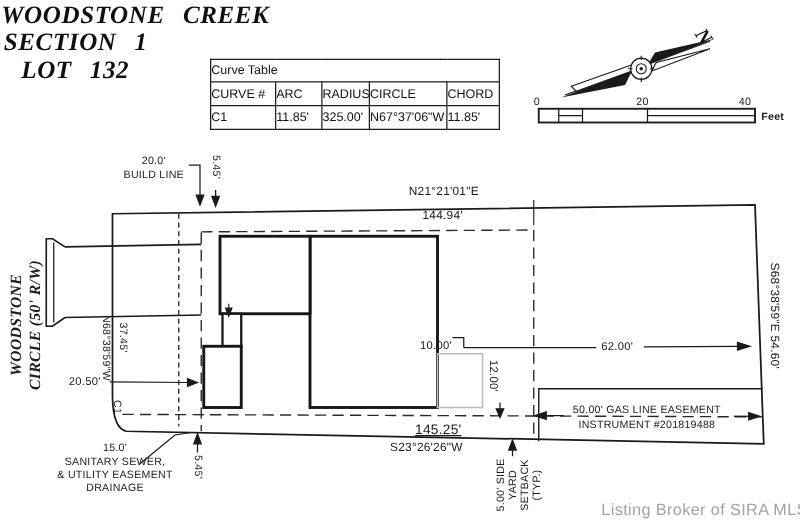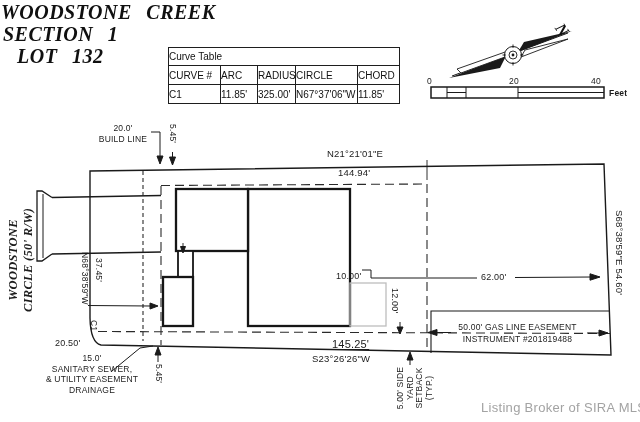--- a/index.html
+++ b/index.html
@@ -171,21 +171,21 @@
   <div>WOODSTONE</div>
   <div>CIRCLE (50' R/W)</div>
 </div>
 
 <div class="lbl ctr sm multiline" style="left:97px;top:123px;width:52px;">
   <div>20.0'</div>
   <div>BUILD LINE</div>
 </div>
 <div class="lbl rot90 sm" style="left:178px;top:124px;">5.45'</div>
 <div class="lbl rot90 sm" style="left:164px;top:364px;">5.45'</div>
-<div class="lbl" style="left:55px;top:300px;margin-top:38px;">20.50'</div>
+<div class="lbl" style="left:55px;top:300px;">20.50'</div>
 <div class="lbl" style="left:336px;top:271px;">10.00'</div>
 <div class="lbl rot90" style="left:400px;top:288px;">12.00'</div>
 <div class="lbl" style="left:481px;top:272px;">62.00'</div>
 
 <div class="lbl ctr sm multiline" style="left:37px;top:353px;width:110px;">
   <div>15.0'</div>
   <div>SANITARY SEWER,</div>
   <div>&amp; UTILITY EASEMENT</div>
   <div>DRAINAGE</div>
 </div>

